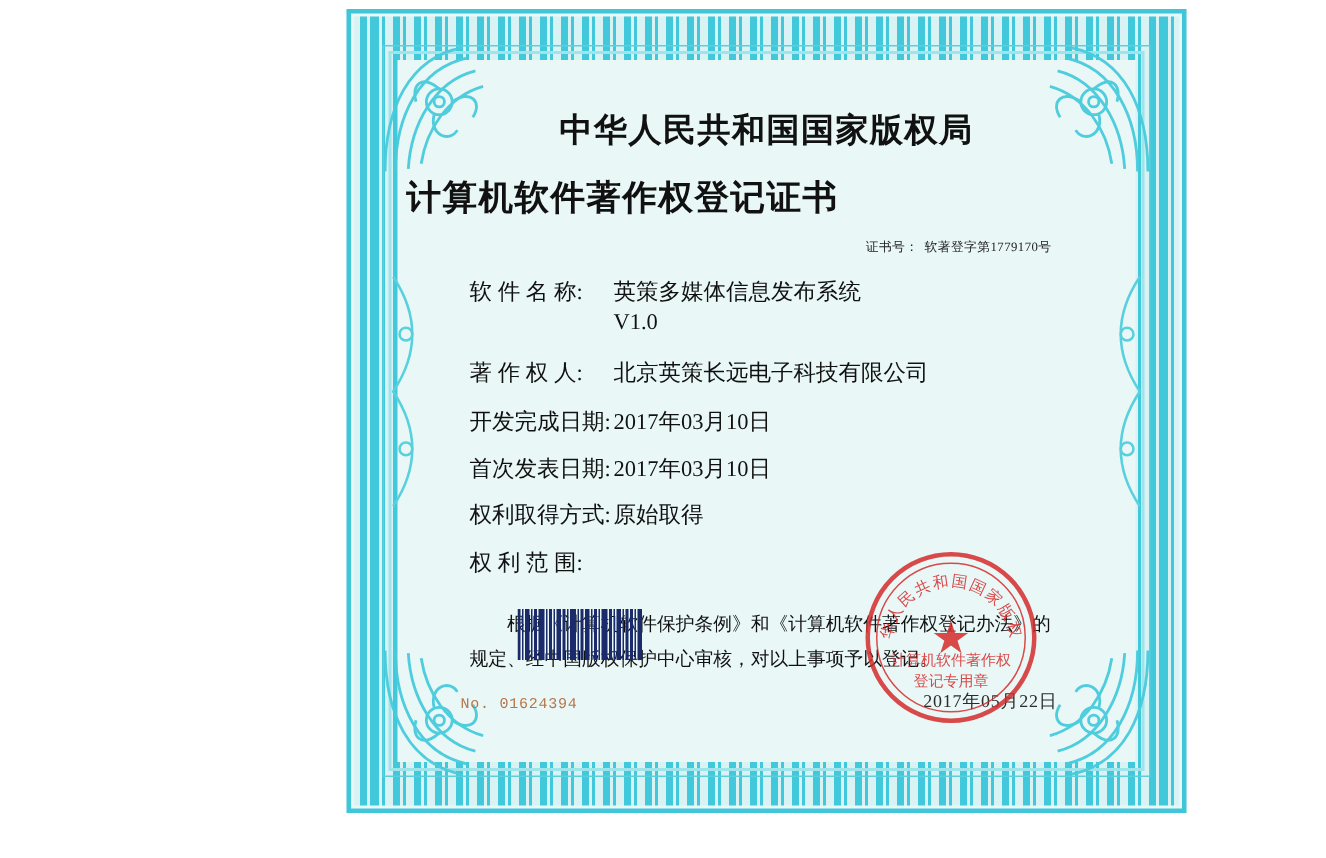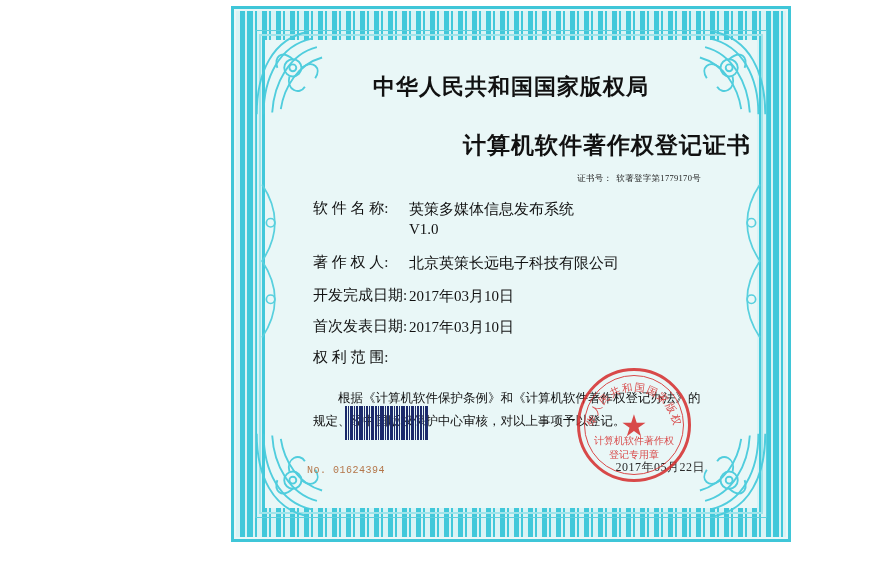--- a/index.html
+++ b/index.html
@@ -96,25 +96,25 @@
   .title1 {
     text-align: center;
     font-size: 22px;
     letter-spacing: 1px;
     color: #111;
     margin-top: 26px;
     font-family: "Liberation Serif", serif;
     font-weight: 700;
   }
   .title2 {
-    text-align: right;
+    text-align: left;
     font-size: 23px;
     letter-spacing: 1px;
     color: #111;
-    margin-top: 28px;
+    margin-top: 14px;
     font-weight: 700;
   }
   .cert-no-line {
     text-align: right;
     font-size: 8.5px;
     color: #222;
     margin-top: 12px;
     padding-right: 50px;
     letter-spacing: .3px;
   }
@@ -353,20 +353,24 @@
       <div class="field tight">
         <div class="label">开发完成日期:</div>
         <div class="value">2017年03月10日</div>
       </div>
 
       <div class="field tight">
         <div class="label">首次发表日期:</div>
         <div class="value">2017年03月10日</div>
       </div>
 
+      <div class="field tight">
+        <div class="label">权利取得方式:</div>
+        <div class="value">原始取得</div>
+      </div>
 
       <div class="field tight">
         <div class="label">权 利 范 围:</div>
       </div>
 
 
     </div>
 
     <div class="statement">
       <p class="indent">根据《计算机软件保护条例》和《计算机软件著作权登记办法》的</p>

